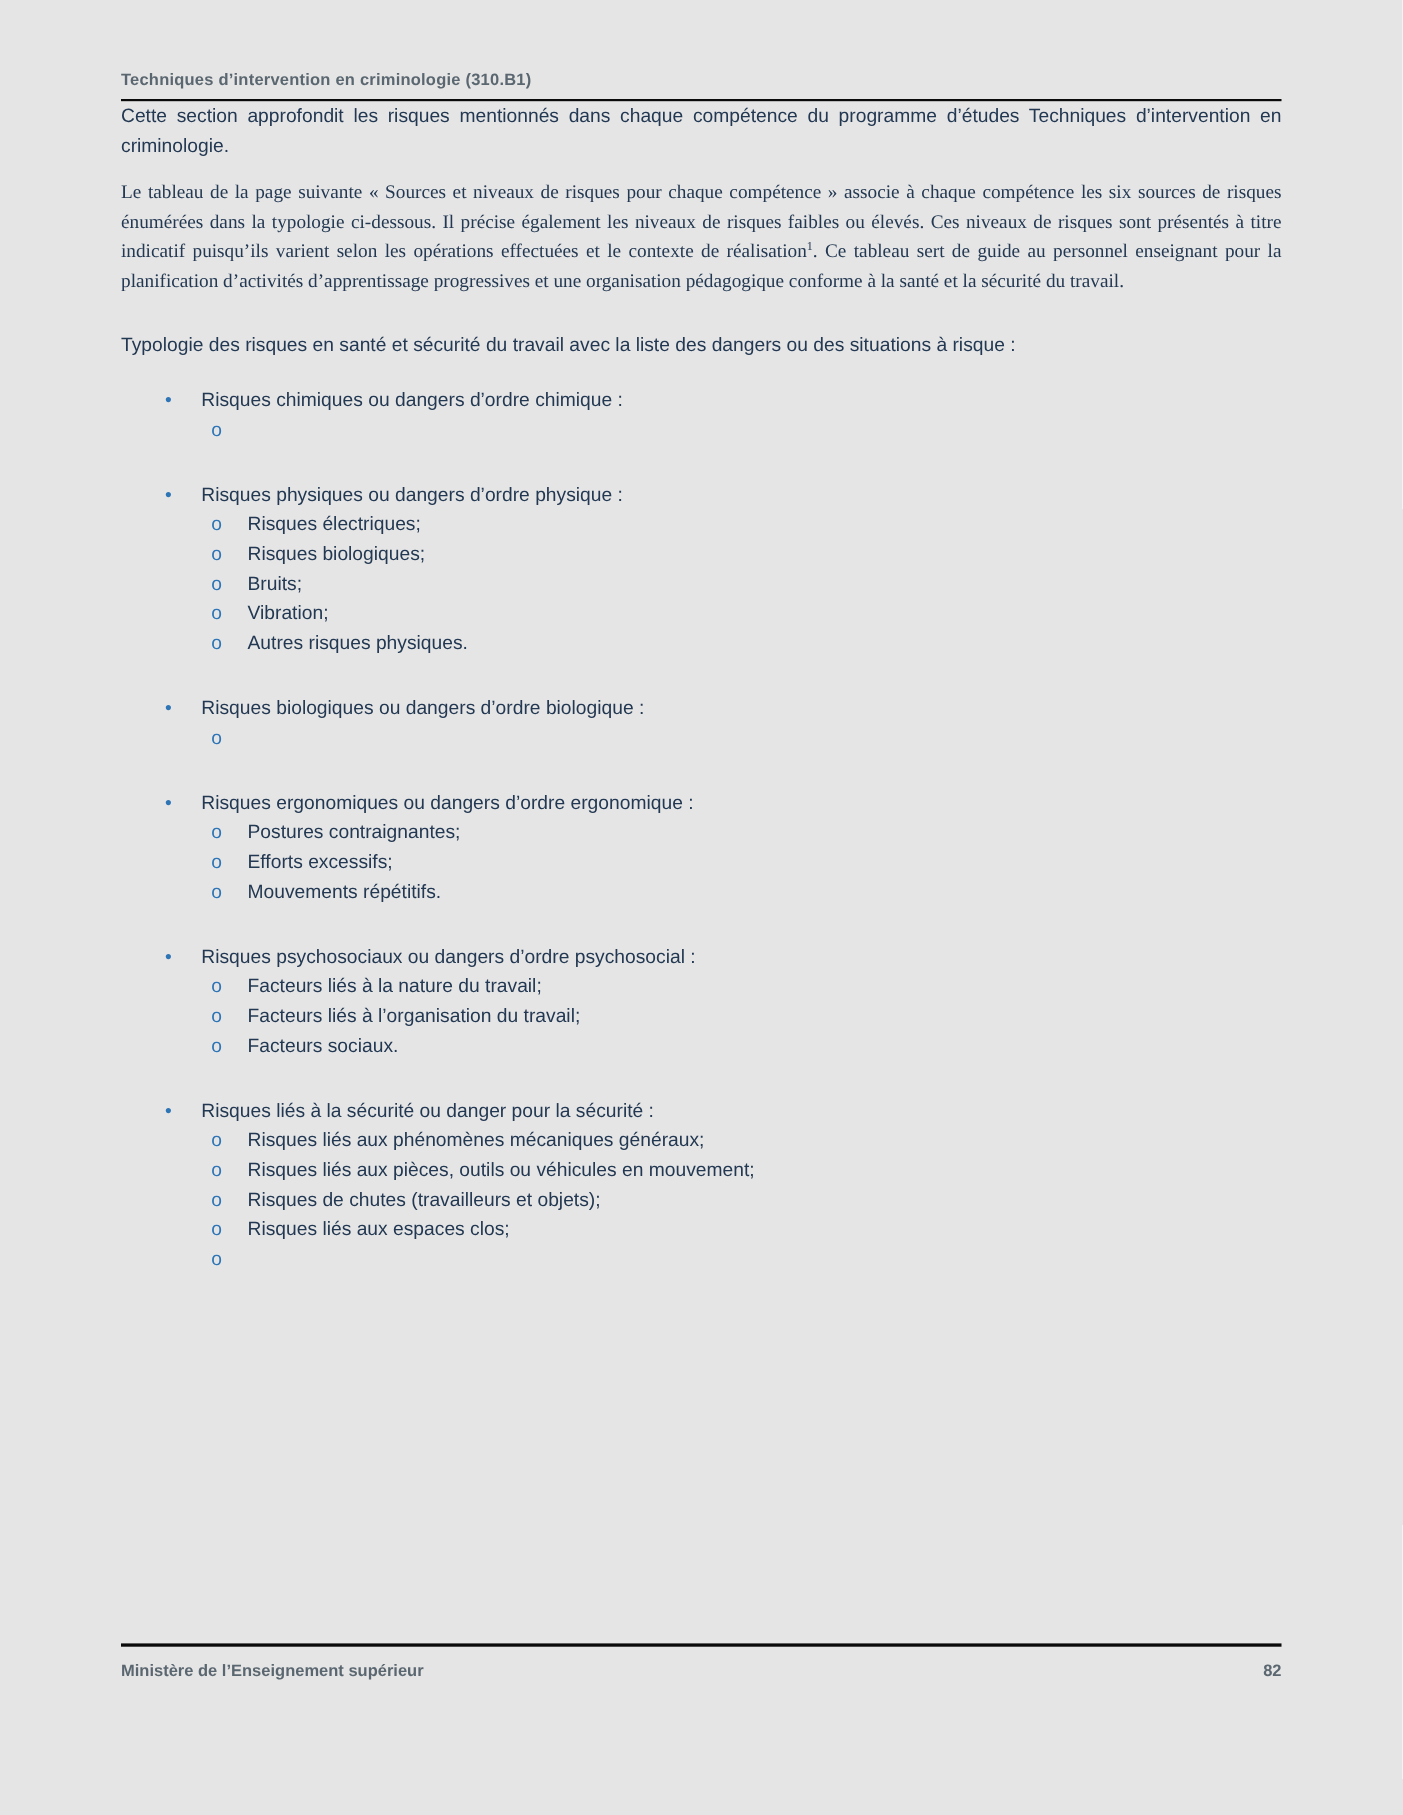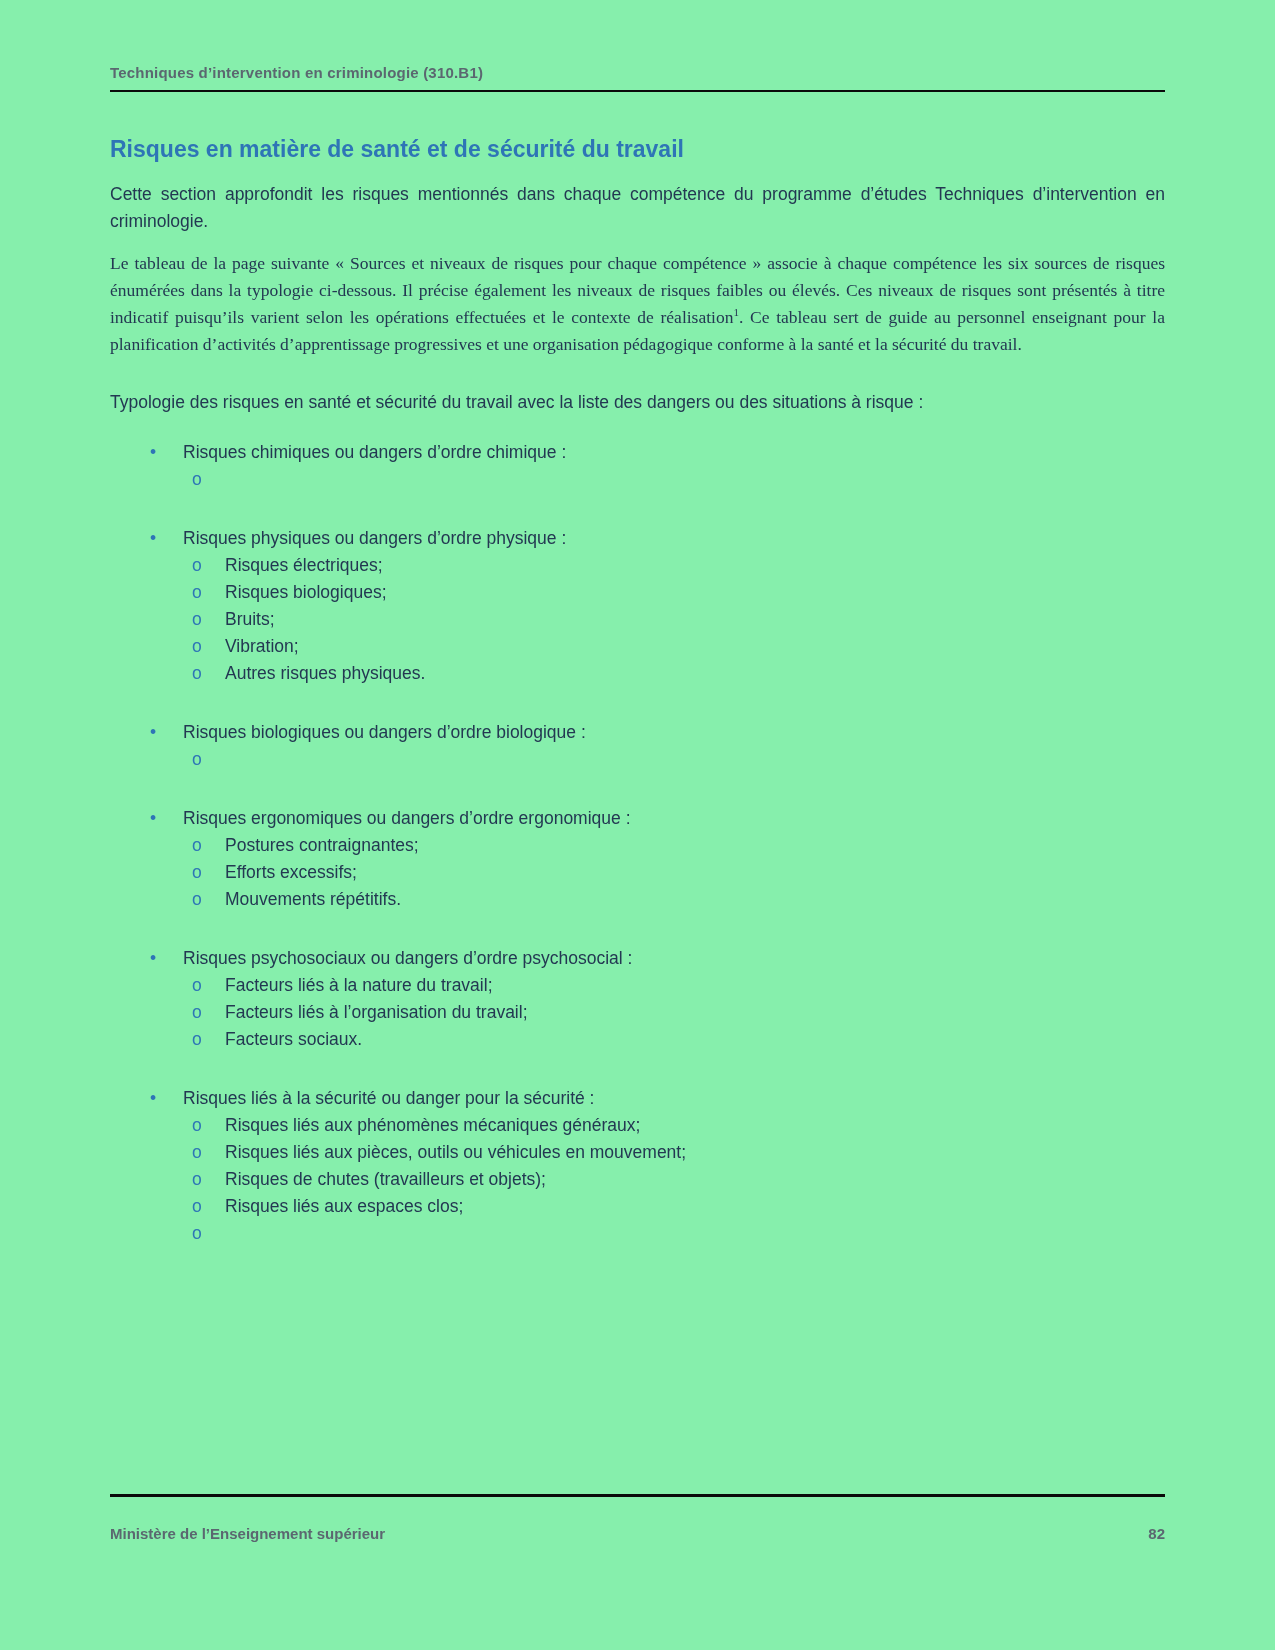--- a/index.html
+++ b/index.html
@@ -1,18 +1,18 @@
 <!DOCTYPE html>
 <html lang="fr"><head>
 <meta charset="utf-8">
 <style>
   * { box-sizing: border-box; }
   html, body { margin: 0; padding: 0; background: #ffffff; }
   .page {
-    width: 1275px; height: 1650px; margin: 0 auto; background: #86efac;
+    width: 1275px; height: 1650px; margin: 0 auto; background: #e5e5e5;
     position: relative; overflow: hidden;
     font-family: "Liberation Sans", sans-serif;
     color: #233852;
   }
   .content { position: absolute; left: 110px; right: 110px; top: 64px; }
 
   .running-header {
     font-size: 15px; font-weight: 700; color: #5B6770; letter-spacing: 0.2px;
     padding-bottom: 9px;
   }
@@ -38,37 +38,36 @@
   .bullet-text { flex: 1; }
 
   sup { font-size: 11px; line-height: 0; vertical-align: super; }
 
   .footnote-area { position: absolute; left: 110px; right: 110px; top: 1390px; }
   .footnote-divider { width: 292px; border-top: 1.5px solid #222; margin-bottom: 11px; }
   .footnote-text { font-size: 15px; line-height: 25px; margin: 0; text-align: left; }
 
   .page-footer {
     position: absolute; left: 110px; right: 110px; top: 1494px;
-    border-top: 3.5px solid #0a0a0a; padding-top: 28px;
+    border-top: 3.5px solid #0a0a0a; padding-top: 14px;
     display: flex; justify-content: space-between; align-items: flex-end;
   }
   .footer-text { font-size: 15px; font-weight: 700; color: #5B6770; }
 </style>
 </head>
 <body>
 
 <div class="page">
   <div class="content">
 
     <div class="running-header">
       <span>Techniques d’intervention en criminologie (310.B1)</span>
     </div>
     <div class="header-rule"></div>
 
-    <h1 class="section-title">Risques en matière de santé et de sécurité du travail</h1>
 
     <p class="para">Cette section approfondit les risques mentionnés dans chaque compétence du programme d’études Techniques d’intervention en criminologie.</p>
 
     <p class="para space-after-lg"><span>Le tableau de la page suivante « Sources et niveaux de risques pour chaque compétence » associe à chaque compétence les six sources de risques énumérées dans la typologie ci-dessous. Il précise également les niveaux de risques faibles ou élevés. Ces niveaux de risques sont présentés à titre indicatif puisqu’ils varient selon les opérations effectuées et le contexte de réalisation</span><sup>1</sup><span>. Ce tableau sert de guide au personnel enseignant pour la planification d’activités d’apprentissage progressives et une organisation pédagogique conforme à la santé et la sécurité du travail.</span></p>
 
     <p class="para typology">Typologie des risques en santé et sécurité du travail avec la liste des dangers ou des situations à risque :</p>
 
     <div class="risk-list">
 
       <div class="risk-group">

